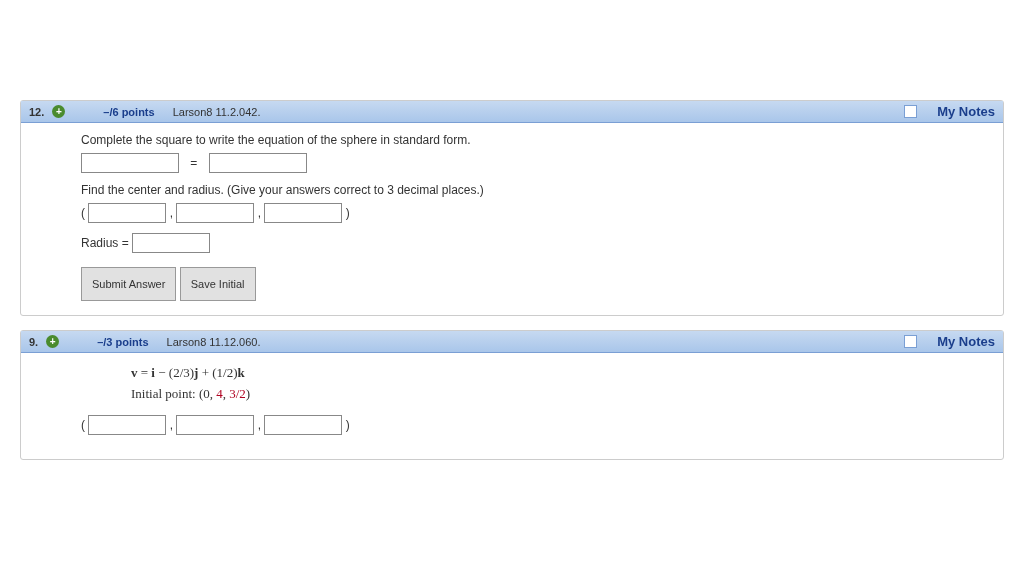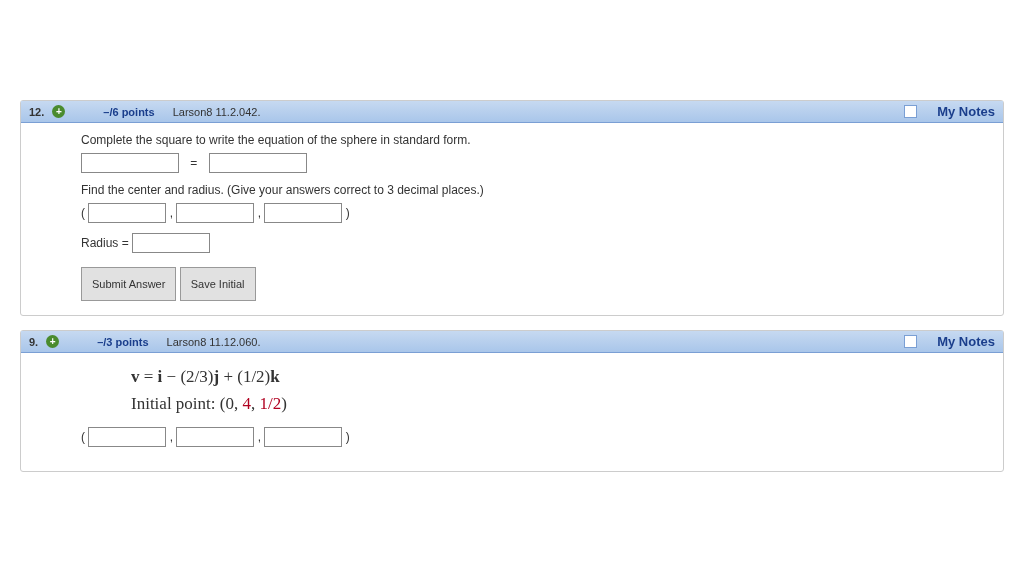--- a/index.html
+++ b/index.html
@@ -41,21 +41,21 @@
   }
   .w80{width:90px;}
   .w60{width:70px;}
   .eq{margin:0 8px;}
   .btn{
     background:#e1e1e1;border:1px solid #999;color:#333;
     padding:10px 10px;font-size:11px;cursor:pointer;
   }
   .btnrow{margin-top:14px;}
   .subprompt{margin-bottom:6px;}
-  .vecblock{padding-left:50px;font-family:"Times New Roman",serif;font-size:17px;line-height:1.6;}
+  .vecblock{padding-left:50px;font-family:"Times New Roman",serif;font-size:13px;line-height:1.6;}
   .b{font-weight:bold;}
   
   .page::-webkit-scrollbar{width:14px;}
   .page::-webkit-scrollbar-track{background:#eee;}
   .page::-webkit-scrollbar-thumb{background:#bbb;}
 </style>
 </head>
 <body>
 
 <div class="page">
@@ -114,21 +114,21 @@
     <span class="ref">Larson8 11.12.060.</span>
     <span class="spacer"></span>
     <span class="mynotes">
       <span class="box"></span>
       <a href="#">My Notes</a>
     </span>
   </div>
   <div class="qbody">
     <div class="vecblock">
       <div><span class="b">v</span> = <span class="b">i</span> − (2/3)<span class="b">j</span> + (1/2)<span class="b">k</span></div>
-      <div><span>Initial point: (0, </span><span class="r">4</span><span>, </span><span class="r">1/2</span><span>)</span></div>
+      <div><span>Initial point: (0, </span><span class="r">4</span><span>, </span><span class="r">3/2</span><span>)</span></div>
     </div>
 
     <div class="row" style="margin-top:10px;">
       <span>(</span>
       <input class="tbox w60" style="">
       <span>,</span>
       <input class="tbox w60" style="">
       <span>,</span>
       <input class="tbox w60" style="">
       <span>)</span>

